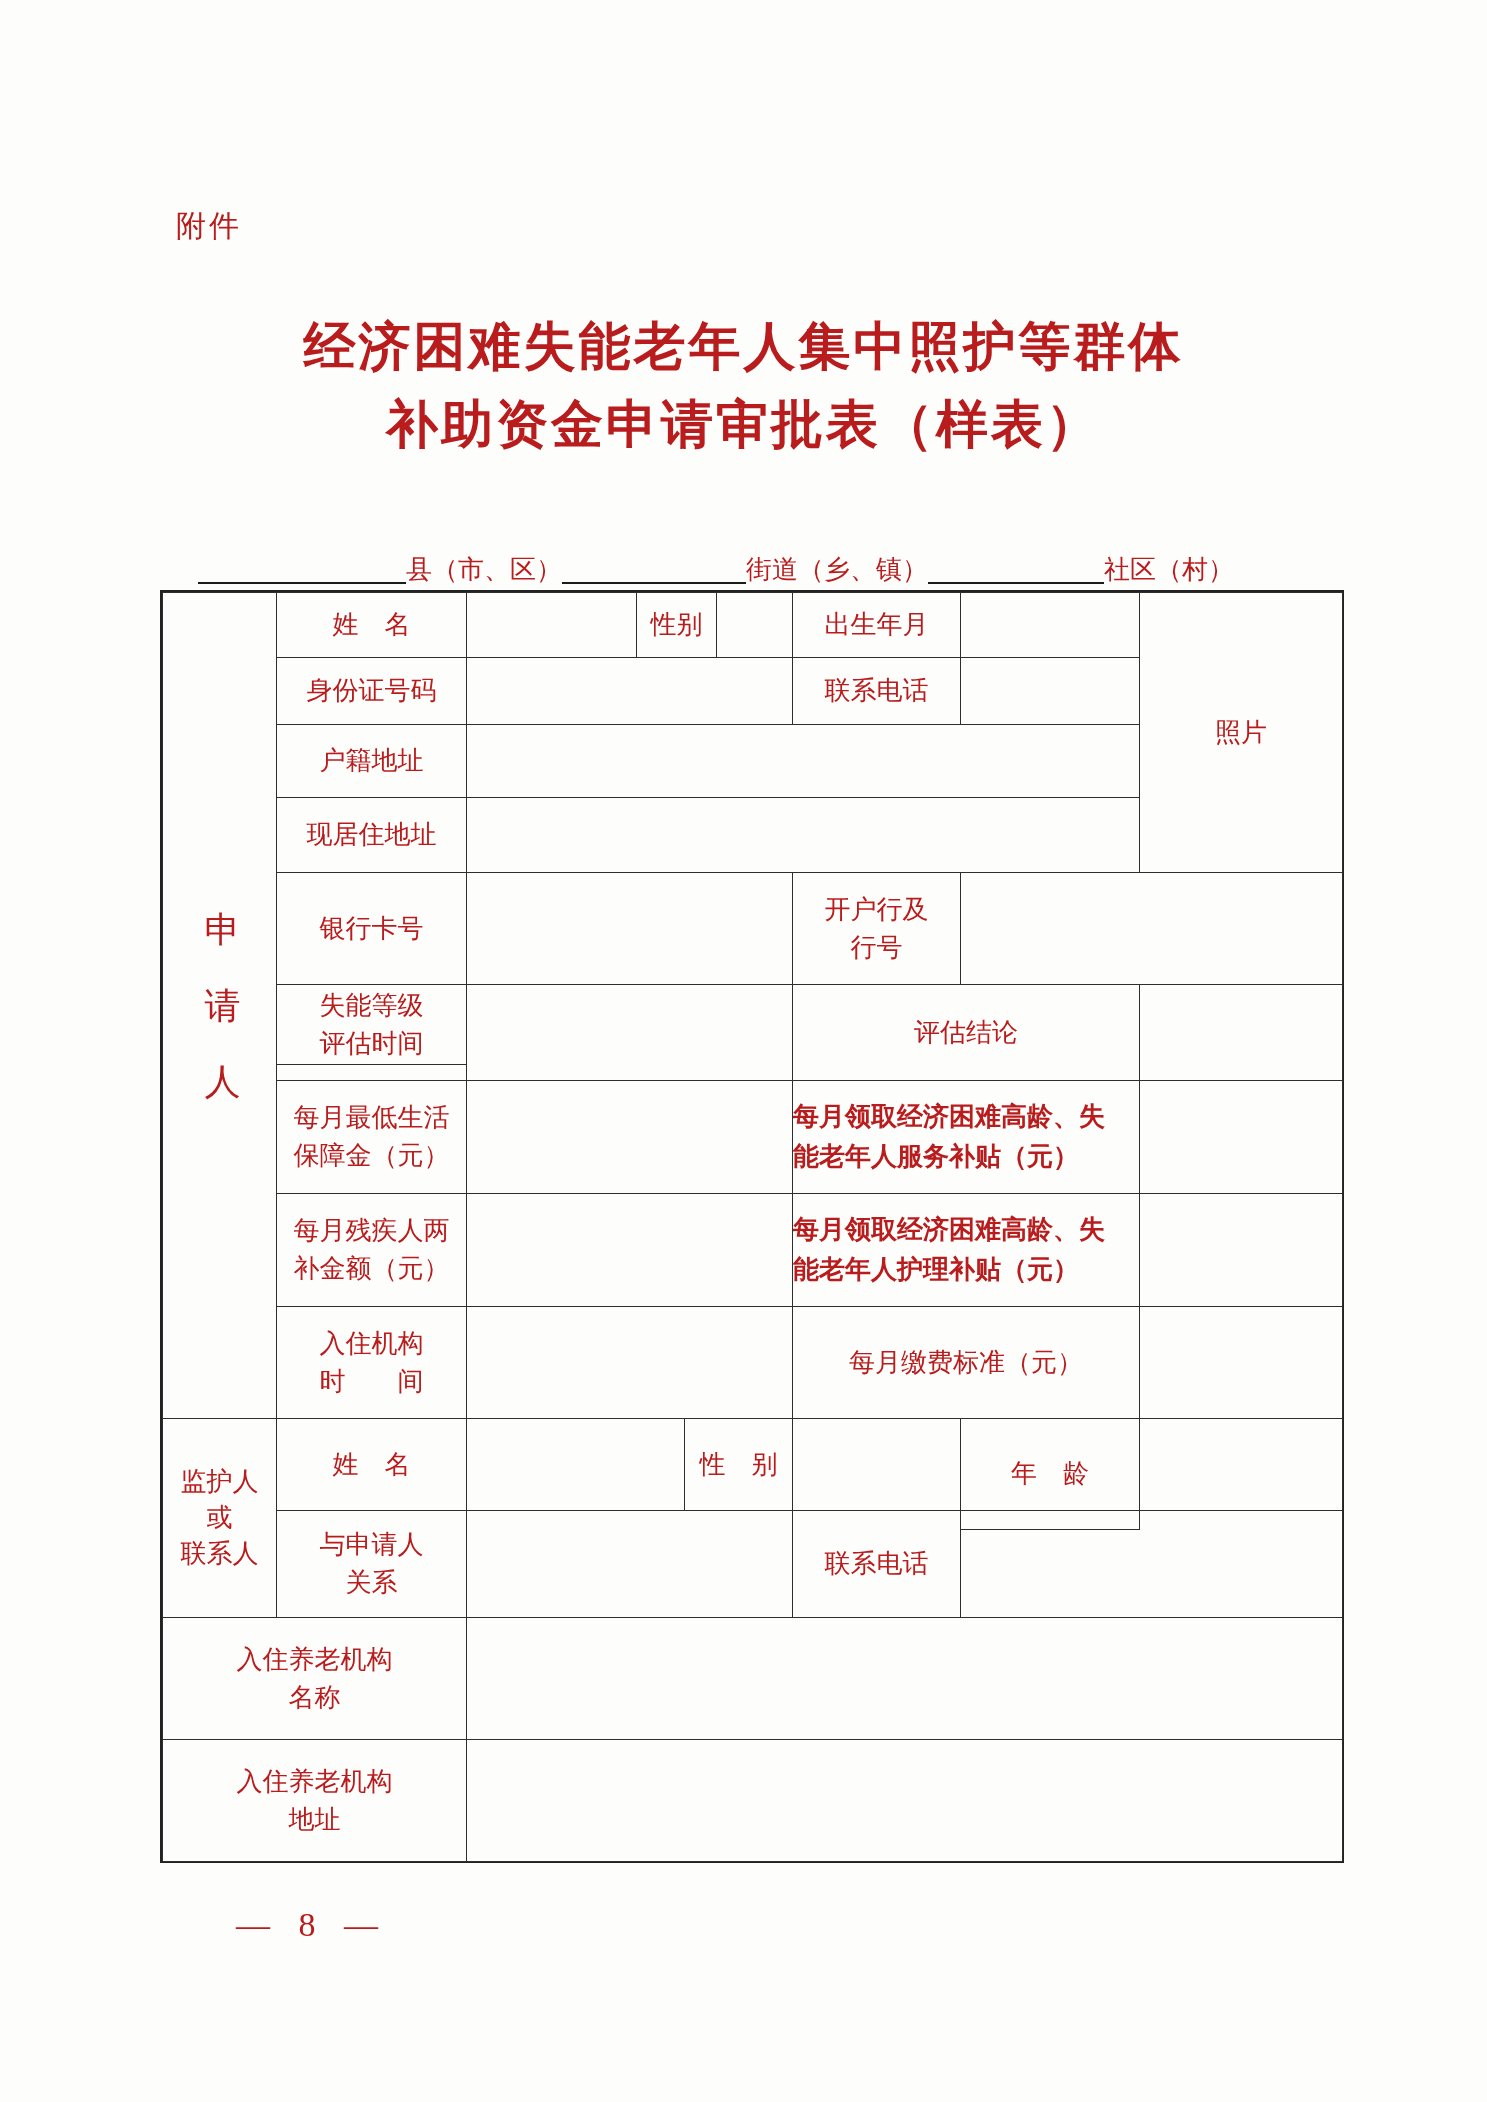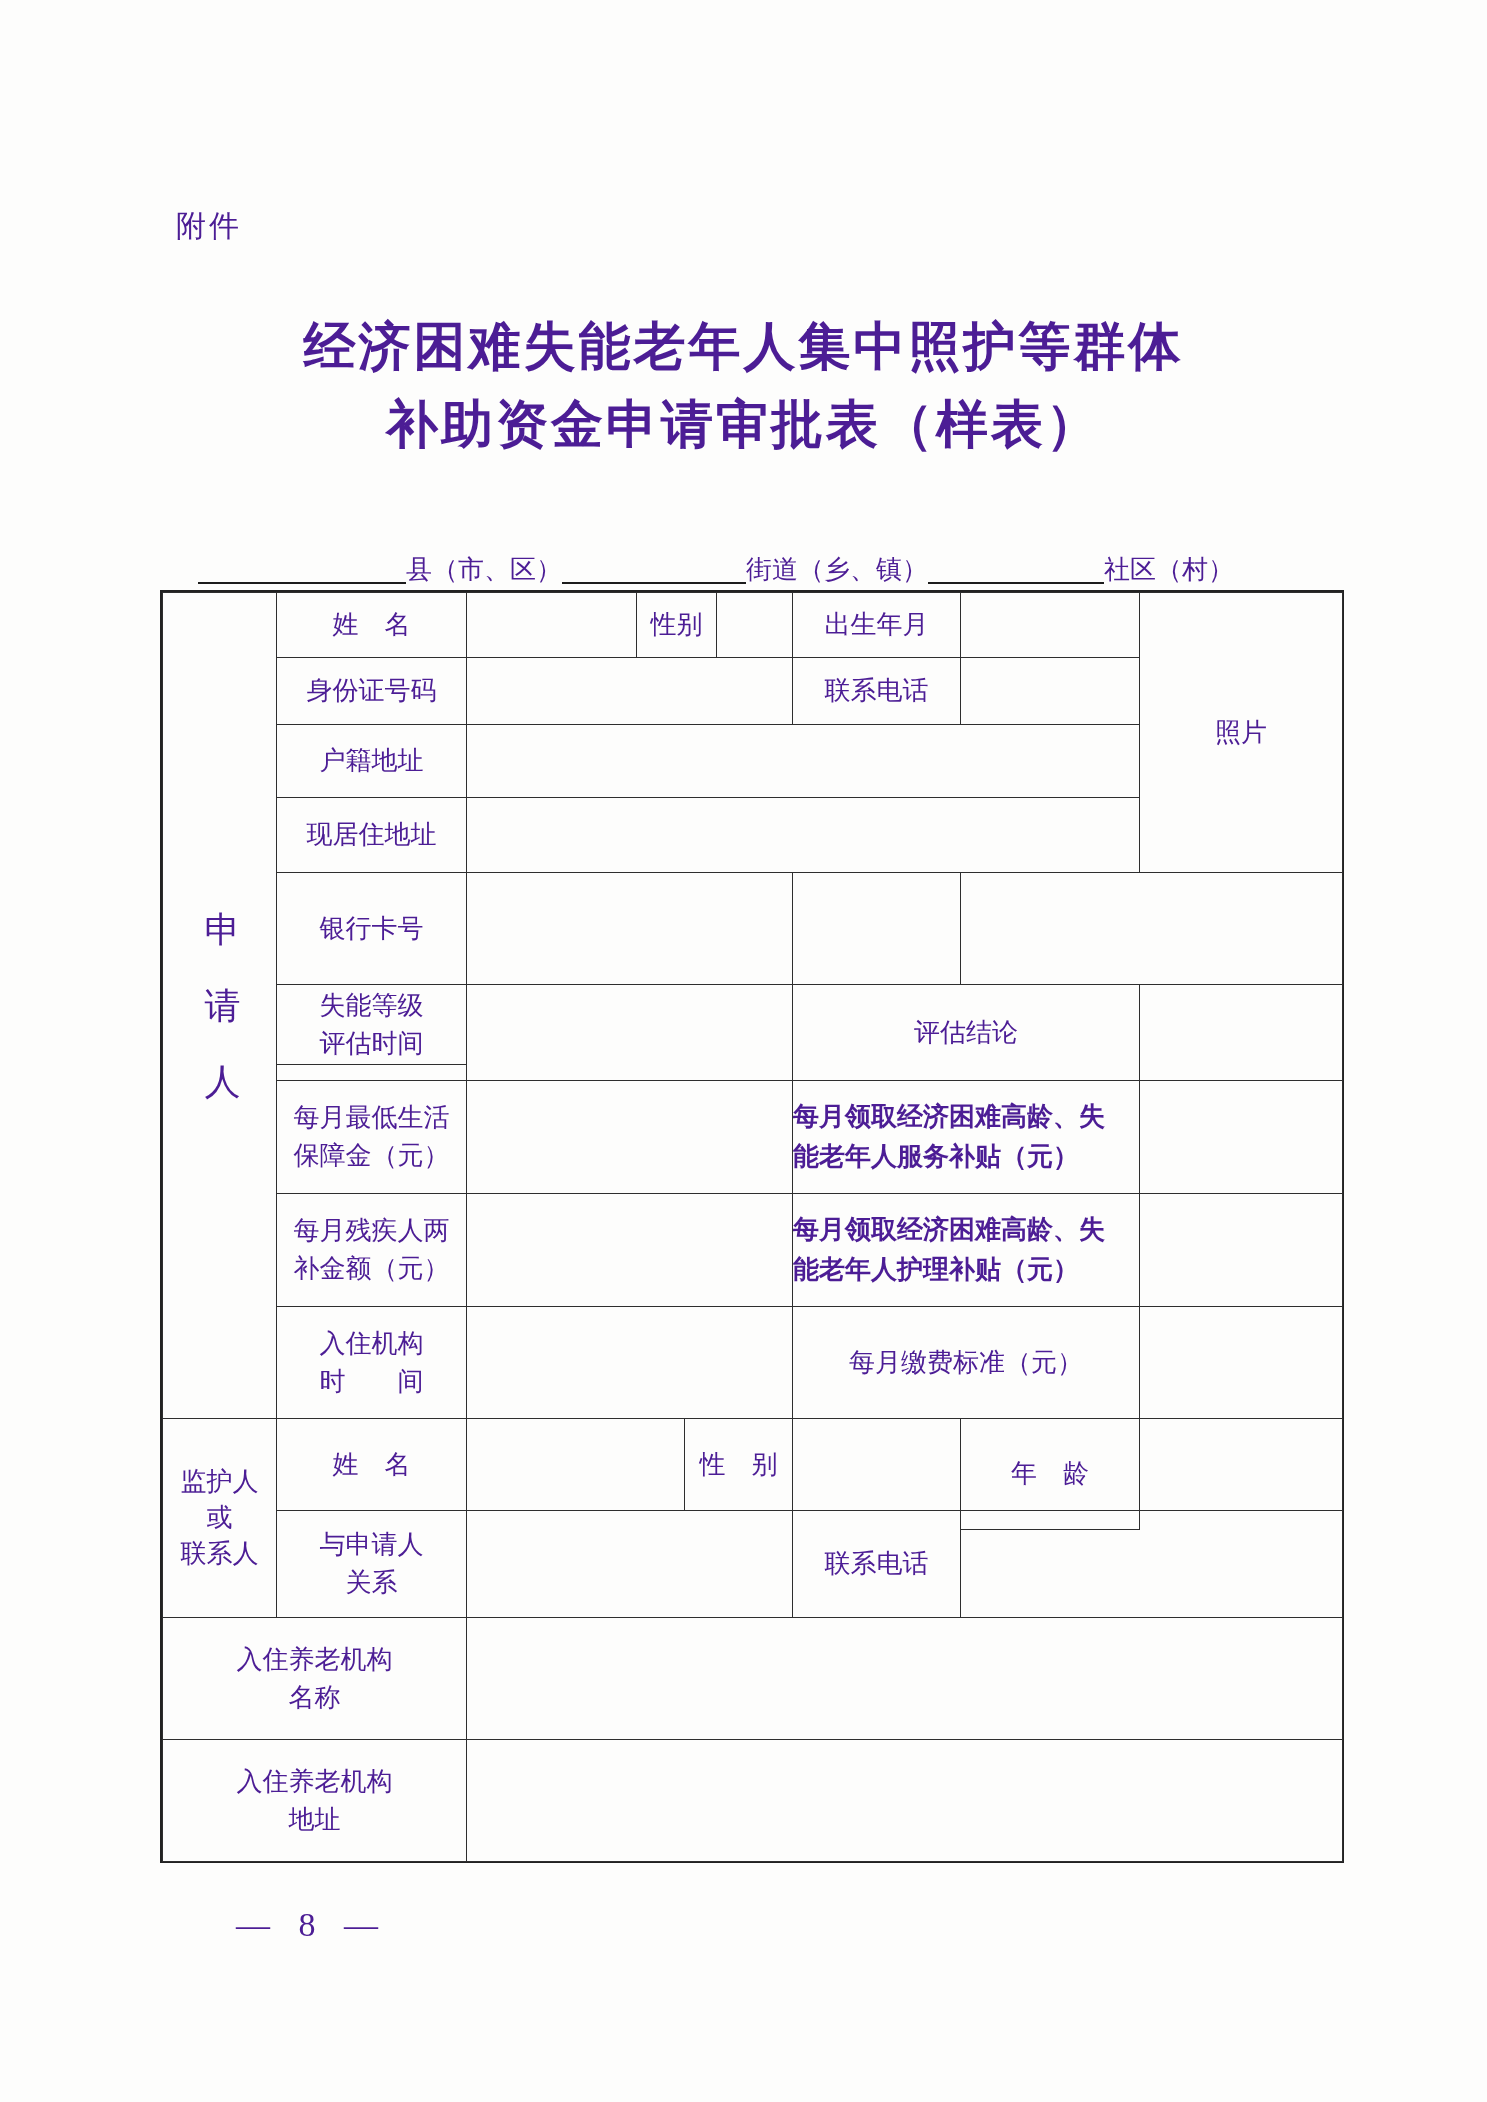--- a/index.html
+++ b/index.html
@@ -1,17 +1,17 @@
 <!DOCTYPE html>
 <html><head>
 <meta charset="utf-8">
 <style>
   html,body{margin:0;padding:0;background:#ffffff;}
   .page{position:relative;width:1487px;height:2102px;background:#fdfdfc;
-        font-family:"Liberation Serif",serif;color:#4c1d95;overflow:hidden;}
+        font-family:"Liberation Serif",serif;color:#b91c1c;overflow:hidden;}
   .attachment{position:absolute;left:176px;top:206px;font-size:30px;
         font-family:"Liberation Sans",sans-serif;letter-spacing:3px;}
   .title{position:absolute;left:0;top:308px;width:100%;text-align:center;
         font-weight:bold;font-size:52px;line-height:78px;letter-spacing:3px;}
   .locline{position:absolute;left:198px;top:520px;font-size:26px;white-space:nowrap;margin-top:28px;}
   .blank{display:inline-block;height:34px;vertical-align:-6px;
         border-bottom:2px solid #1c1c1c;}
   .b1{width:208px;} .b2{width:184px;} .b3{width:176px;}
   .tbl{position:absolute;left:160px;top:590px;width:1180px;height:1269px;
         border:2px solid #222;}
@@ -63,20 +63,24 @@
     <div class="c" style="left:798px;top:65px;width:180px;height:68px"></div>
 
     <div class="c" style="left:114px;top:132px;width:191px;height:74px">户籍地址</div>
     <div class="c" style="left:304px;top:132px;width:674px;height:74px"></div>
 
     <div class="c" style="left:114px;top:205px;width:191px;height:76px">现居住地址</div>
     <div class="c" style="left:304px;top:205px;width:674px;height:76px"></div>
 
     <div class="c" style="left:114px;top:280px;width:191px;height:113px">银行卡号</div>
     <div class="c" style="left:304px;top:280px;width:327px;height:113px"></div>
+    <div class="c" style="left:630px;top:280px;width:169px;height:113px">
+      <div class="ln">开户行及</div>
+      <div class="ln">行号</div>
+    </div>
     <div class="c" style="left:798px;top:280px;width:383px;height:113px"></div>
 
     <div class="c" style="left:114px;top:392px;width:191px;height:81px">
       <div class="ln">失能等级</div>
       <div class="ln">评估时间</div>
     </div>
     <div class="c" style="left:304px;top:392px;width:327px;height:97px"></div>
     <div class="c" style="left:630px;top:392px;width:348px;height:97px">评估结论</div>
     <div class="c" style="left:977px;top:392px;width:204px;height:97px"></div>
 

